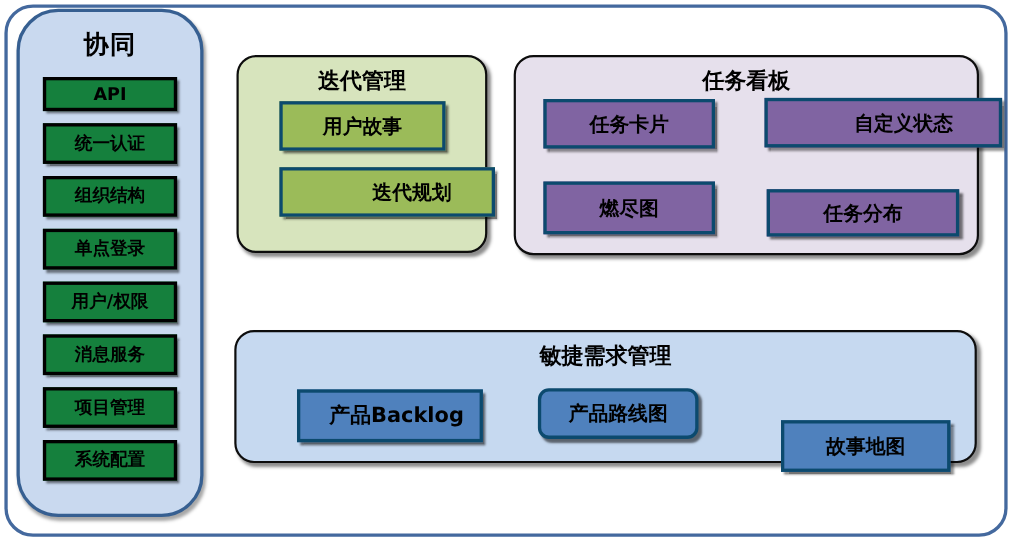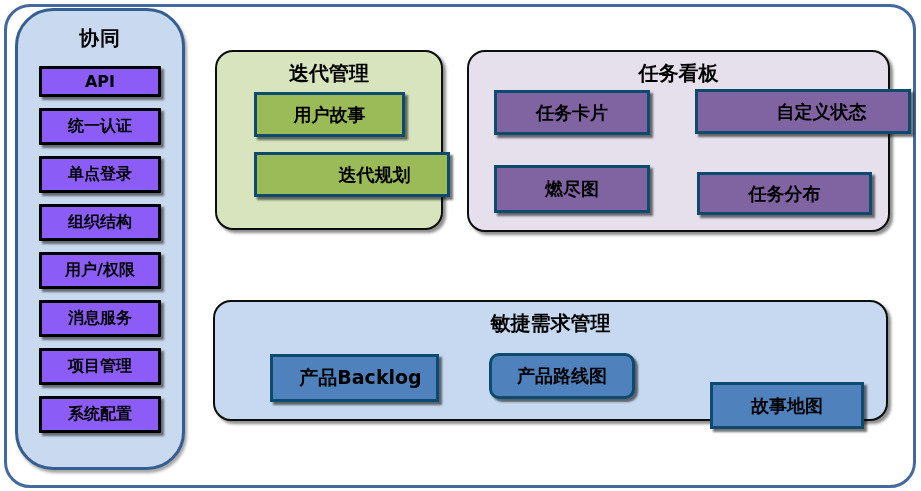--- a/index.html
+++ b/index.html
@@ -27,35 +27,35 @@
     left: 15px; top: 8px;
     width: 164px; height: 456px;
     background: #c9d9ef;
     border: 3px solid #365f91;
     border-radius: 38px;
     box-shadow: 2px 3px 3px rgba(0,0,0,0.35);
   }
   .sidebar-title {
     margin-top: 14px;
     text-align: center;
-    font-size: 20px;
+    font-size: 23px;
     font-weight: bold;
     letter-spacing: 1px;
   }
   .sidebar-items {
     margin-top: 14px;
     display: flex;
     flex-direction: column;
     align-items: center;
     gap: 11px;
   }
   .chip {
     width: 116px;
     height: 31px;
-    background: #8b5cf6;
+    background: #15803d;
     border: 3px solid #000;
     box-shadow: 3px 3px 2px rgba(0,0,0,0.5);
     display: flex;
     align-items: center;
     justify-content: center;
     font-size: 16px;
     font-weight: bold;
     white-space: nowrap;
   }
   .sidebar-items .chip:first-child { height: 25px; }
@@ -108,22 +108,22 @@
 <body>
 
 <div class="stage">
   <div class="outer-frame"></div>
 
   <div class="sidebar">
     <div class="sidebar-title">协同</div>
     <div class="sidebar-items">
       <div class="chip">API</div>
       <div class="chip">统一认证</div>
+      <div class="chip">组织结构</div>
       <div class="chip">单点登录</div>
-      <div class="chip">组织结构</div>
       <div class="chip">用户/权限</div>
       <div class="chip">消息服务</div>
       <div class="chip">项目管理</div>
       <div class="chip">系统配置</div>
     </div>
   </div>
 
   <div class="panel panel-iteration">
     <div class="panel-title">迭代管理</div>
     <div class="fbox fbox-green fb-user-story">用户故事</div>

